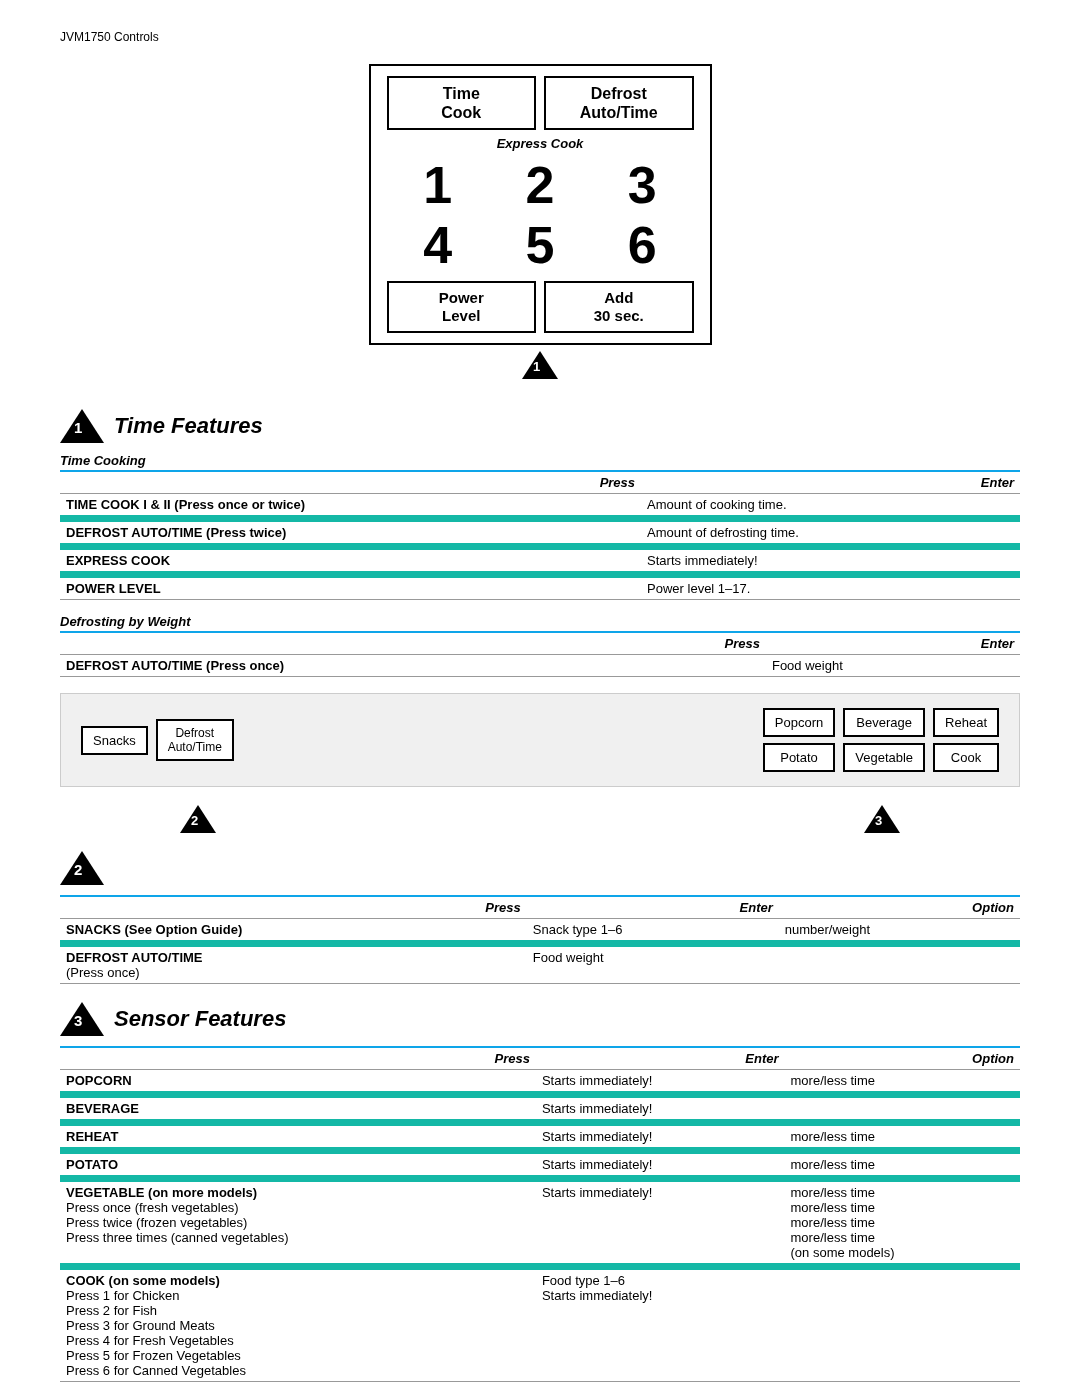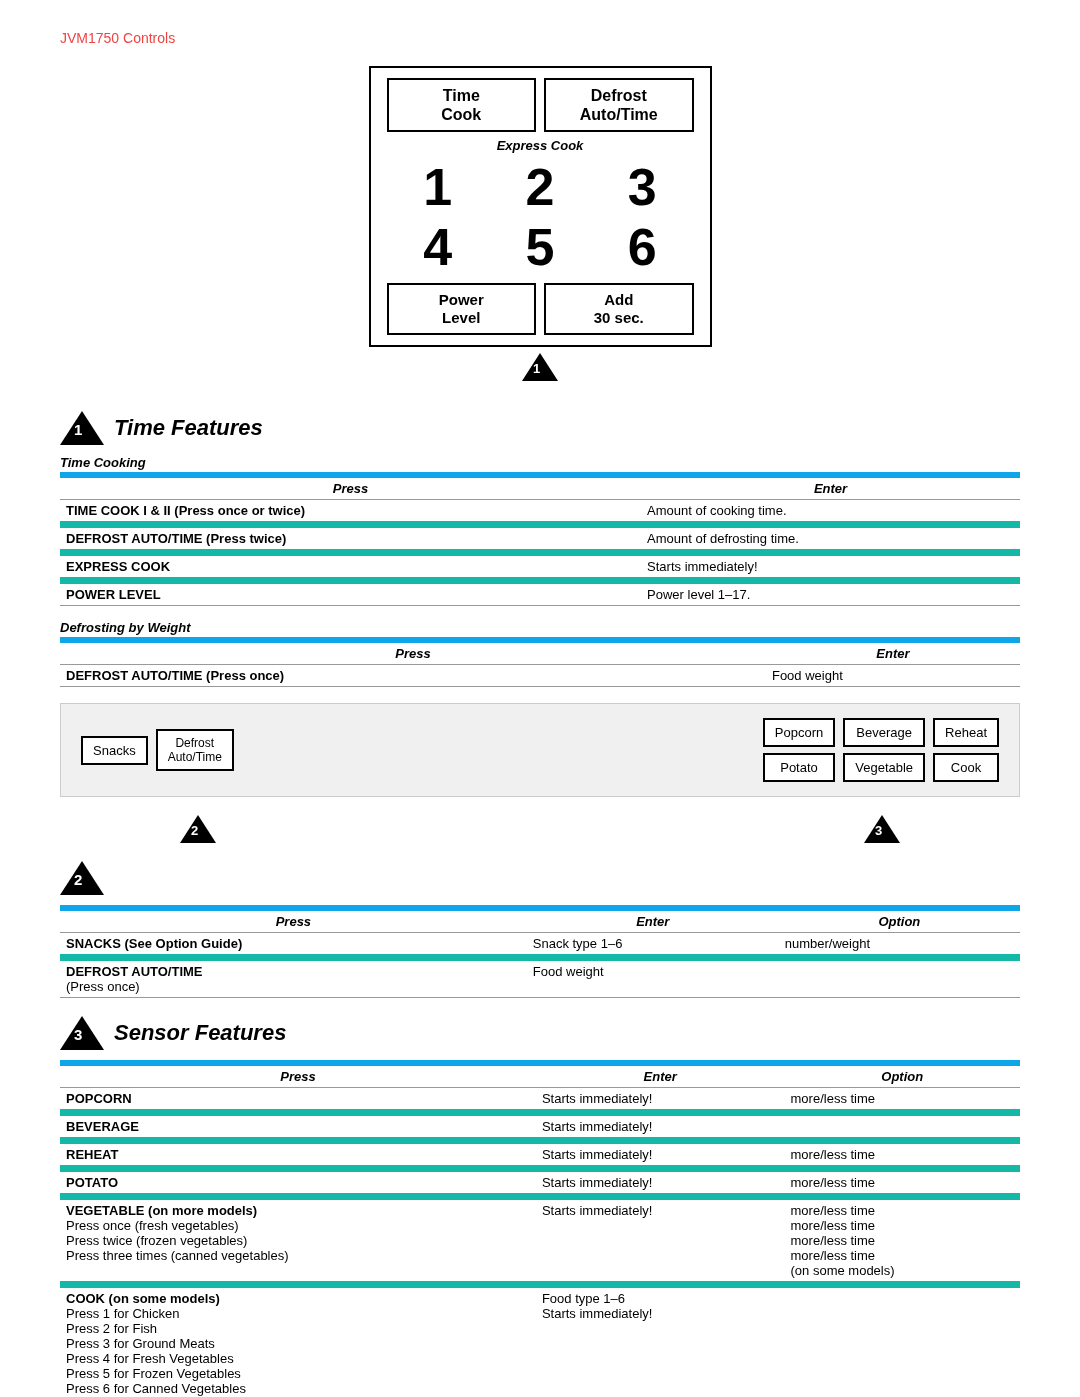--- a/index.html
+++ b/index.html
@@ -6,22 +6,22 @@
     body {
       font-family: Arial, Helvetica, sans-serif;
       background: #fff;
       color: #000;
       width: 1080px;
       min-height: 1397px;
       padding: 30px 60px;
       font-size: 15px;
     }
     .page-title {
-      font-size: 14px;
-      color: #ef4444;
+      font-size: 12px;
+      color: #000000;
       margin-bottom: 20px;
     }
 
     
     .keypad-container {
       display: flex;
       justify-content: center;
       margin-bottom: 30px;
     }
     .keypad {
@@ -139,25 +139,25 @@
       font-size: 13px;
       margin: 8px 0 2px 0;
     }
     table {
       width: 100%;
       border-collapse: collapse;
       font-size: 13px;
       margin-bottom: 14px;
     }
     table thead tr th {
-      text-align: center;
+      text-align: right;
       font-style: italic;
       font-weight: bold;
       padding: 3px 6px;
-      border-top: 6px solid #0ea5e9;
+      border-top: 2px solid #0ea5e9;
       border-bottom: 1px solid #999;
       font-size: 13px;
     }
     table tbody tr td {
       padding: 3px 6px;
       vertical-align: top;
       border-bottom: 7px solid #14b8a6;
       font-size: 13px;
     }
     table tbody tr:last-child td {

